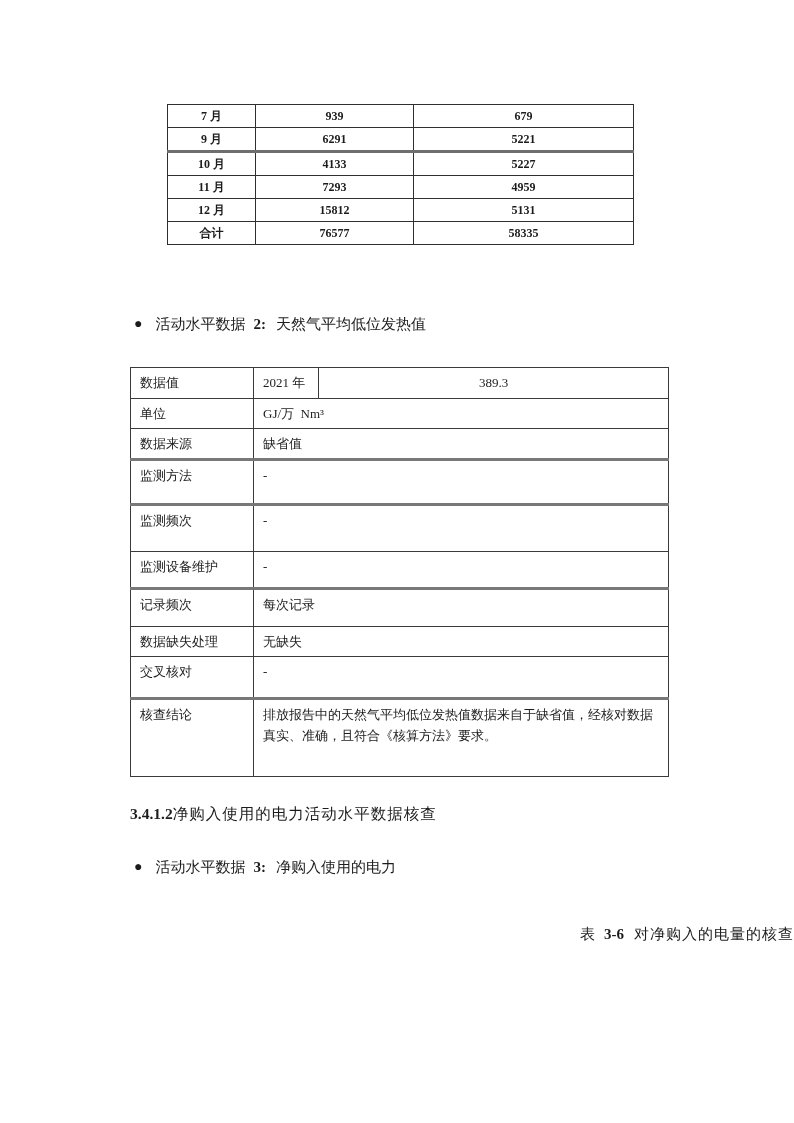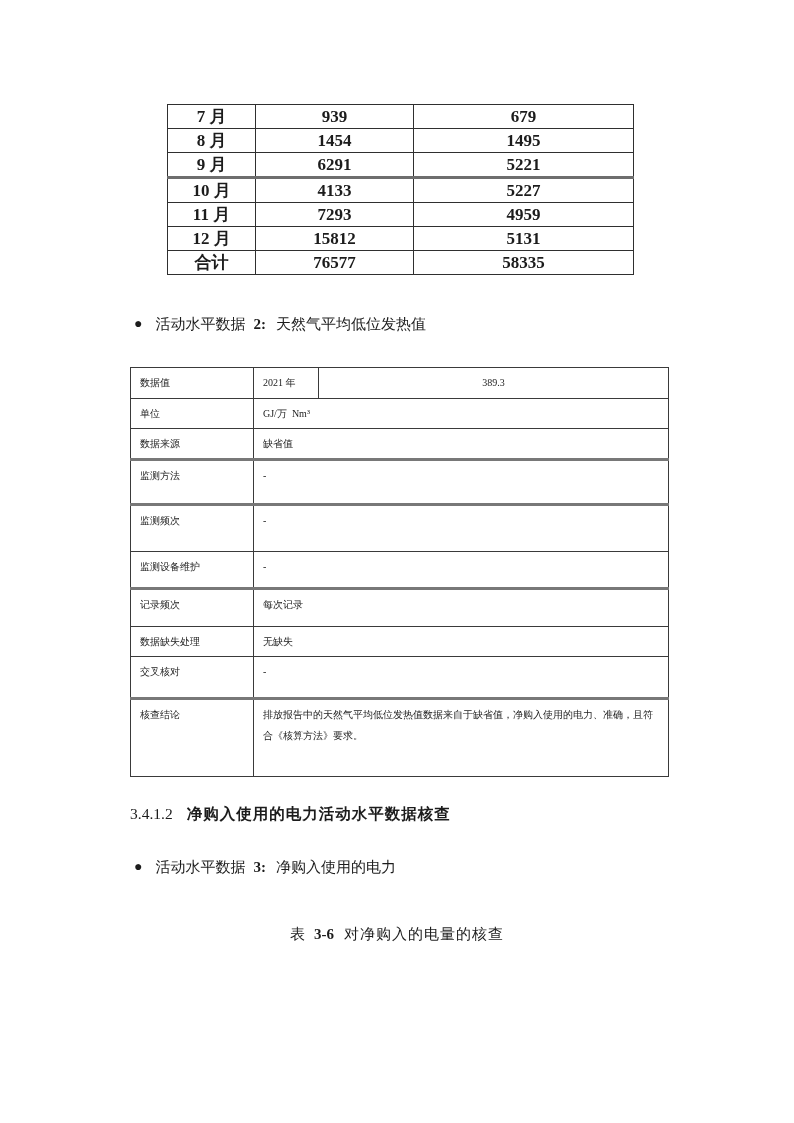--- a/index.html
+++ b/index.html
@@ -12,41 +12,41 @@
     overflow: hidden;
   }
   .abs { position: absolute; }
 
   
   #monthly-table {
     left: 167px; top: 104px;
     width: 466px;
     border-collapse: collapse;
     table-layout: fixed;
-    font-size: 17px;
+    font-size: 12px;
     font-weight: bold;
     border-radius: 25px;
   }
   #monthly-table td {
     border: 1px solid #2f2f2f;
     height: 22px;
     padding: 0 2px;
     text-align: center;
     vertical-align: middle;
     overflow: hidden;
   }
   #monthly-table tr.thick-bottom td { border-bottom: 3px solid #6e6e6e; }
 
   
   #kv-table {
     left: 130px; top: 367px;
     width: 538px;
     border-collapse: collapse;
     table-layout: fixed;
-    font-size: 10px;
+    font-size: 13px;
     padding-left: 20px;
   }
   #kv-table td {
     border: 1px solid #3a3a3a;
     padding: 4px 9px;
     vertical-align: top;
     line-height: 21px;
     overflow: hidden;
   }
   #kv-table tr.thick-bottom td { border-bottom: 3px solid #787878; }
@@ -82,27 +82,27 @@
     margin-right: 10px;
   }
 
   
   #section-heading {
     left: 130px; top: 803px;
     font-size: 15.5px;
     line-height: 22px;
     white-space: nowrap;
   }
-  .heading-number { font-weight: normal; margin-right: 14px; }
-  .heading-text { font-weight: 700; letter-spacing: 1px; text-align: center; }
+  .heading-number { font-weight: bold; }
+  .heading-text { font-weight: 400; letter-spacing: 1px; text-align: center; }
 
   
   #table-caption {
     left: 0; right: 0; top: 924px;
-    text-align: center;
+    text-align: right;
     font-size: 15px;
     line-height: 21px;
   }
   .caption-prefix { letter-spacing: 1px; }
   .caption-number { font-weight: bold; margin: 0 10px 0 8px; }
   .caption-text { letter-spacing: 1px; }
 </style>
 </head>
 <body>
 
@@ -110,25 +110,20 @@
   <colgroup>
     <col style="width:88px">
       <col style="width:158px">
       <col style="width:220px">
   </colgroup>
   <tbody>
     <tr>
       <td>7 月</td>
       <td>939</td>
       <td>679</td>
-    </tr>
-    <tr>
-      <td>8 月</td>
-      <td>1454</td>
-      <td>1495</td>
     </tr>
     <tr class="thick-bottom">
       <td>9 月</td>
       <td>6291</td>
       <td>5221</td>
     </tr>
     <tr>
       <td>10 月</td>
       <td>4133</td>
       <td>5227</td>
@@ -197,21 +192,21 @@
     <tr class="h30">
       <td>数据缺失处理</td>
       <td colspan="2">无缺失</td>
     </tr>
     <tr class="h42 thick-bottom">
       <td>交叉核对</td>
       <td colspan="2">-</td>
     </tr>
     <tr class="h78">
       <td>核查结论</td>
-      <td colspan="2">排放报告中的天然气平均低位发热值数据来自于缺省值，净购入使用的电力、准确，且符合《核算方法》要求。</td>
+      <td colspan="2">排放报告中的天然气平均低位发热值数据来自于缺省值，经核对数据真实、准确，且符合《核算方法》要求。</td>
     </tr>
   </tbody>
 </table>
 
 <div id="section-heading" class="abs">
   <span class="heading-number">3.4.1.2</span><span class="heading-text">净购入使用的电力活动水平数据核查</span>
 </div>
 
 <div class="abs bullet-line" style="left:134px; top:857px;">
   <span class="bullet-marker">●</span>

